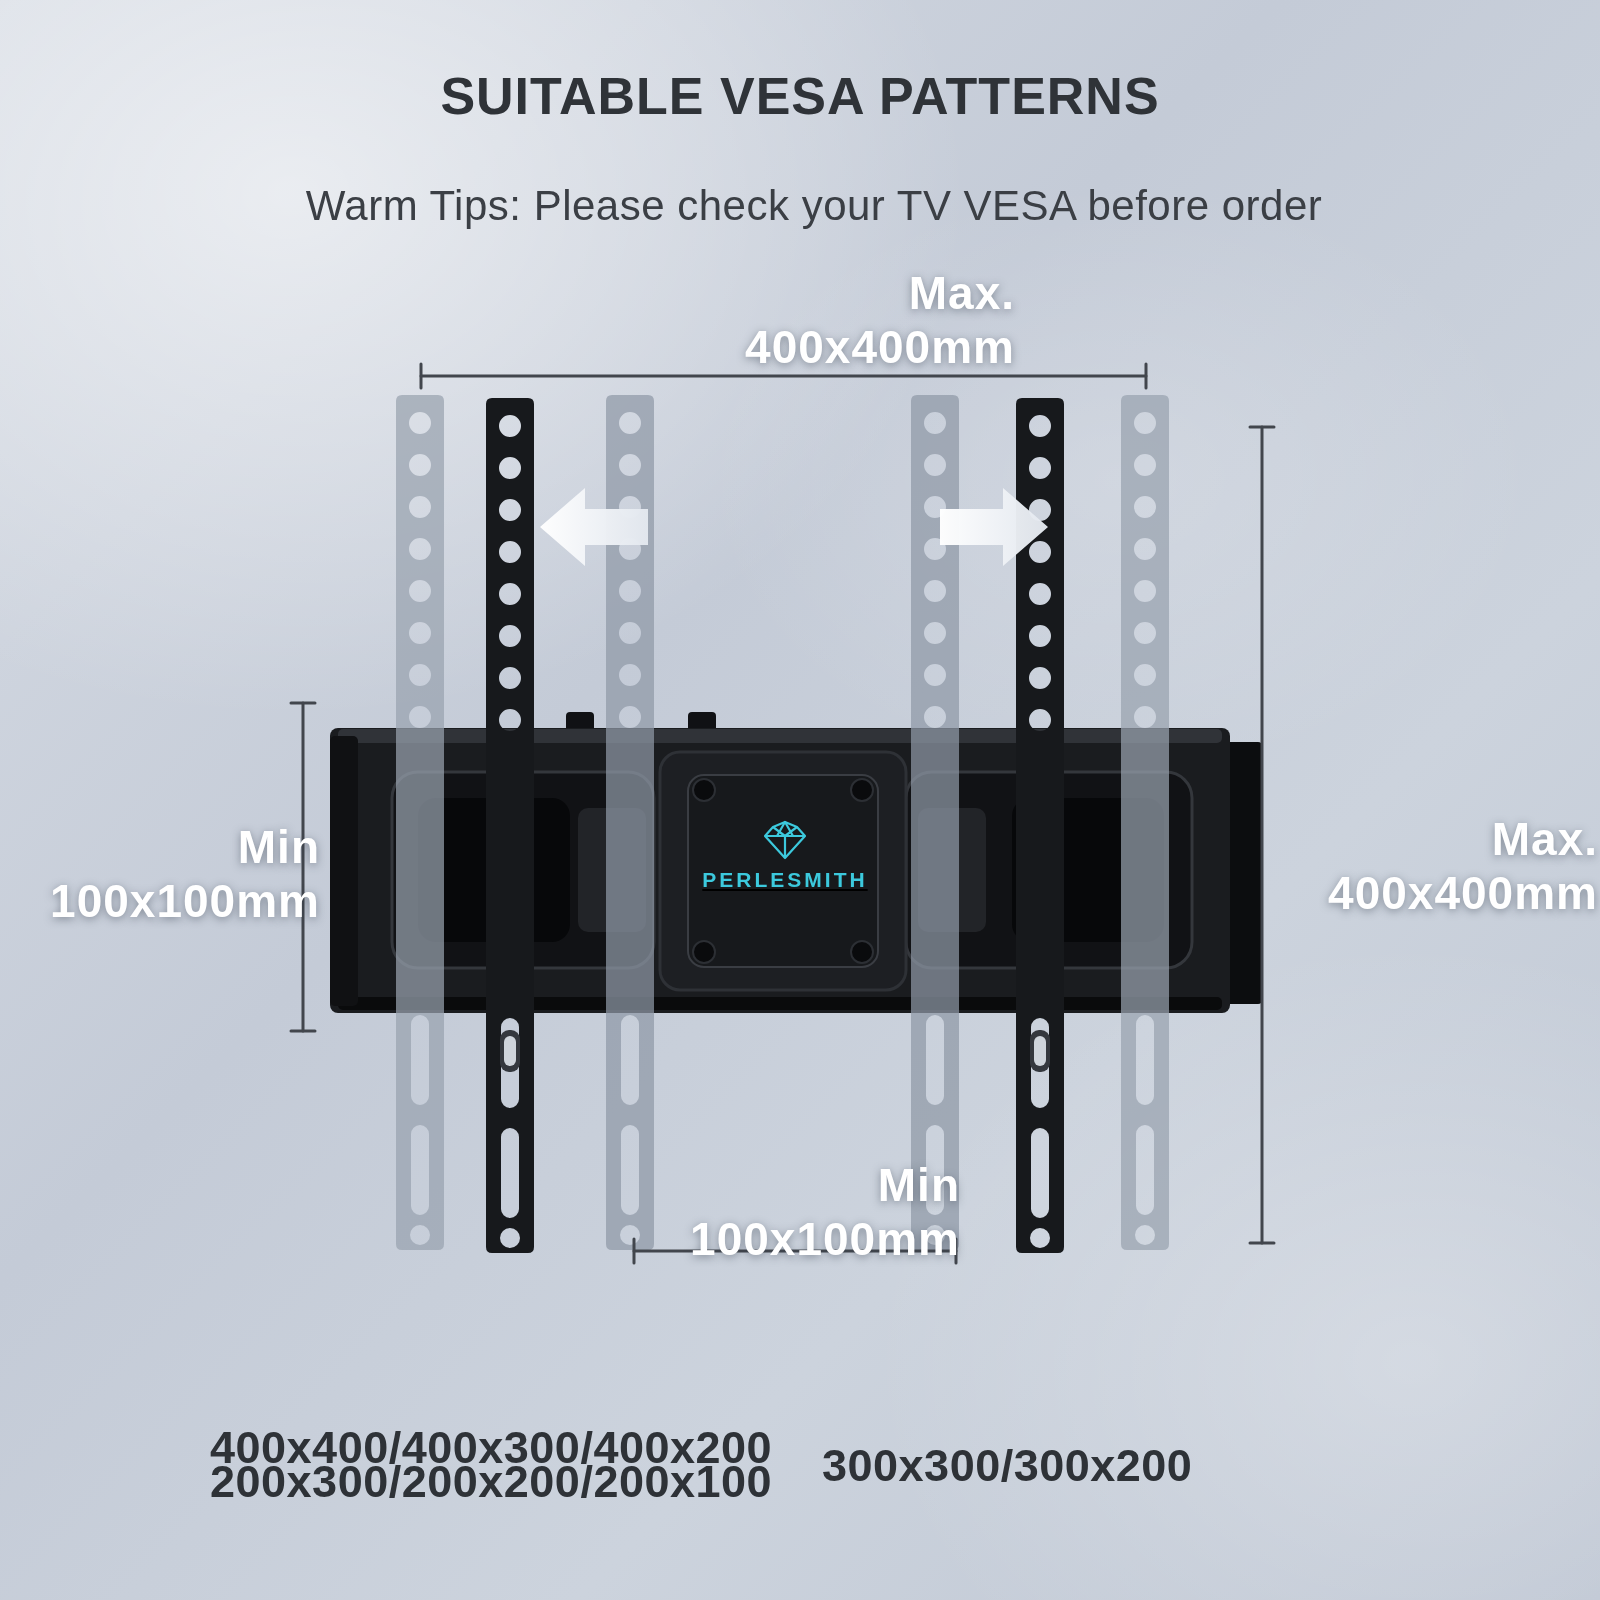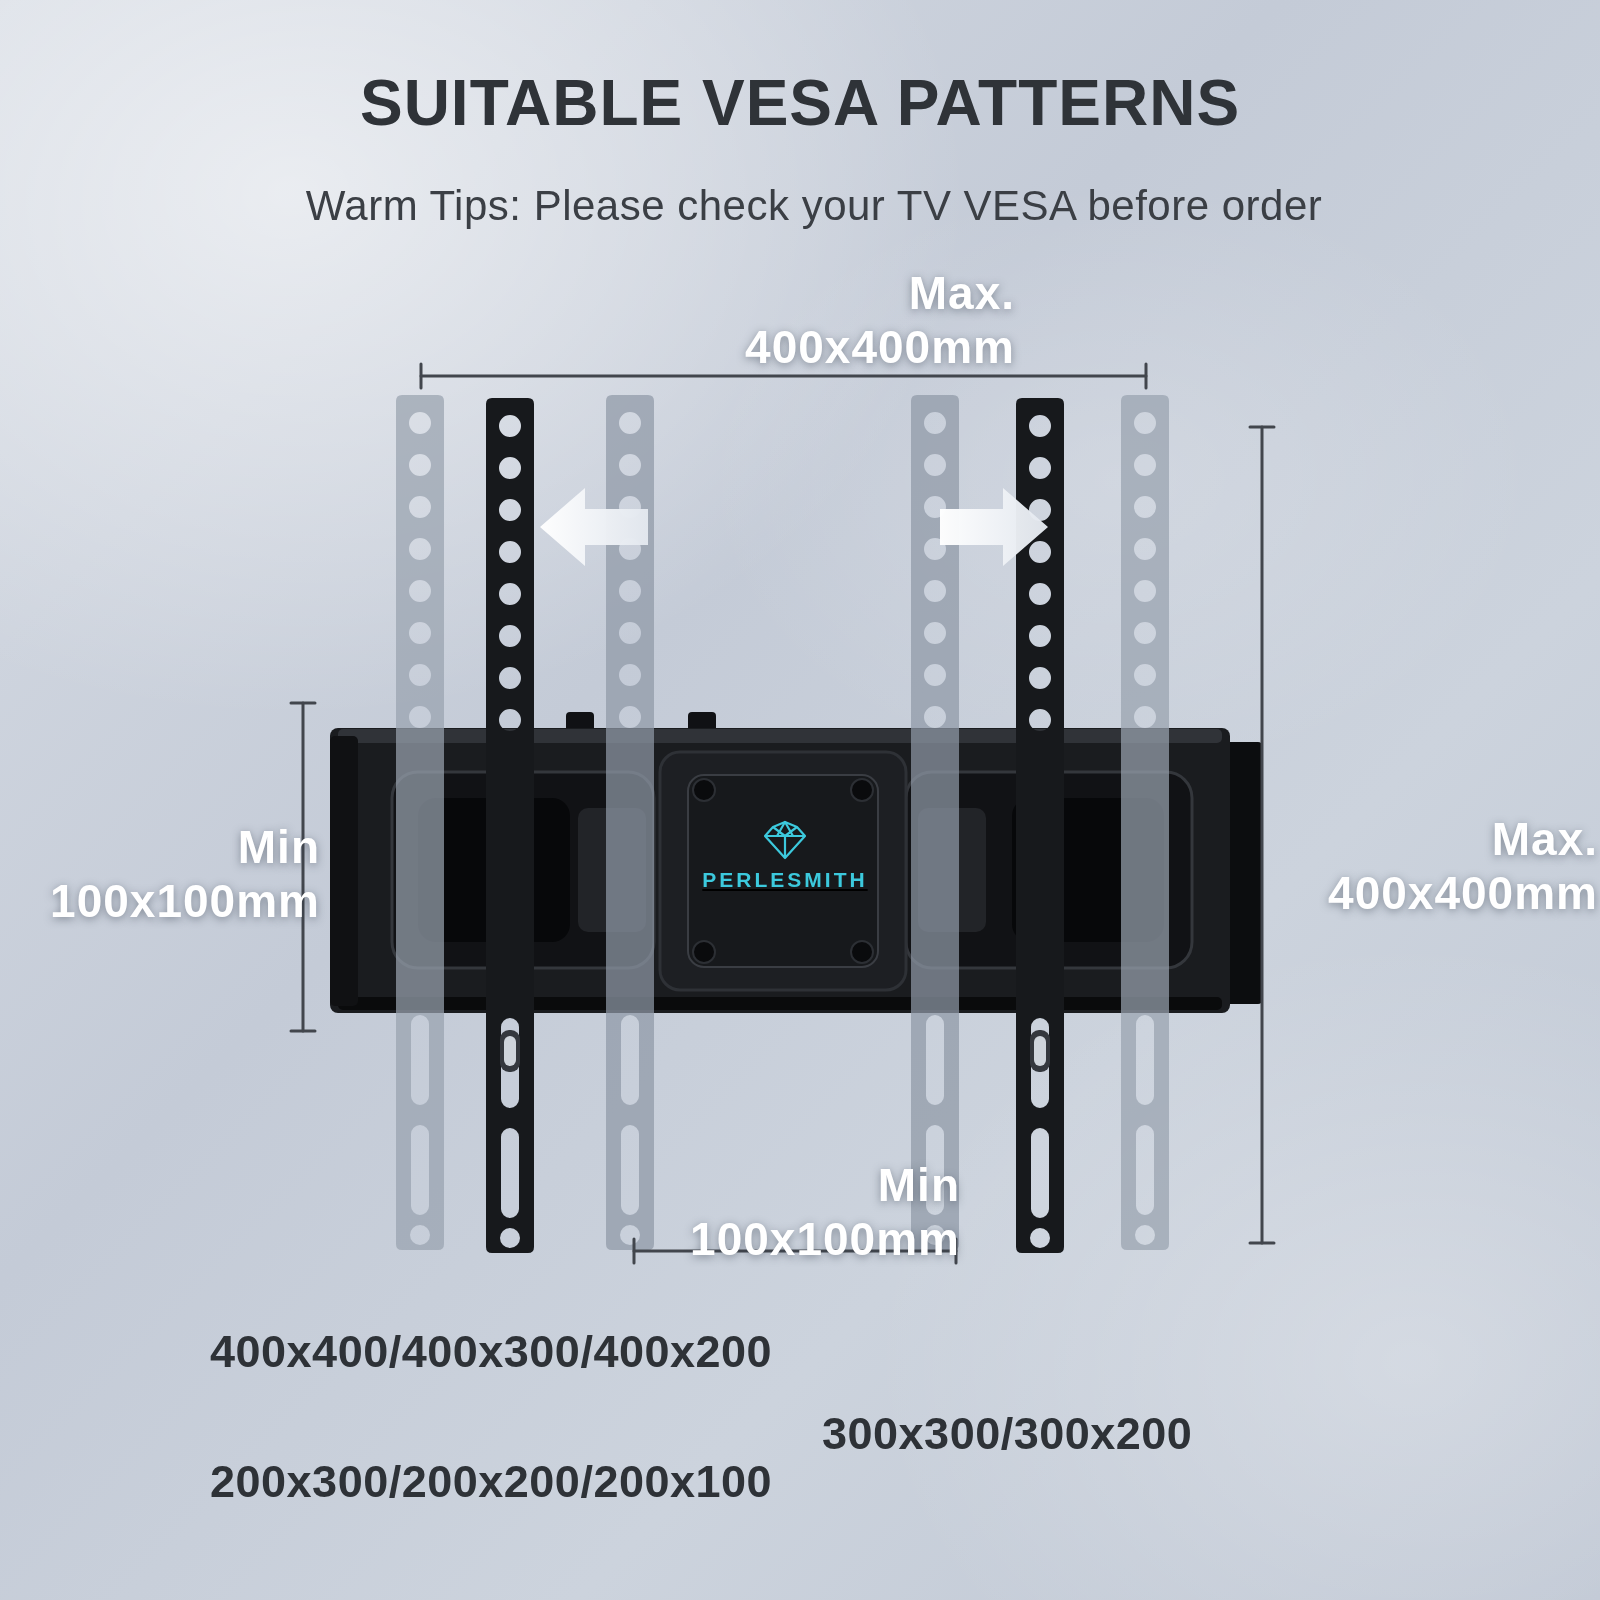--- a/index.html
+++ b/index.html
@@ -9,21 +9,21 @@
     overflow:hidden;
     font-family:"Liberation Sans", sans-serif;
     background:
       radial-gradient(1100px 850px at 18% 12%, rgba(255,255,255,.55), rgba(255,255,255,0) 62%),
       radial-gradient(900px 700px at 88% 85%, rgba(255,255,255,.28), rgba(255,255,255,0) 60%),
       radial-gradient(700px 500px at 70% 30%, rgba(255,255,255,.18), rgba(255,255,255,0) 60%),
       linear-gradient(135deg,#d8dde5 0%,#c4cbd7 40%,#ccd3dd 68%,#bec6d3 100%);
   }
   .title{
     position:absolute;left:0;top:66px;width:1600px;
-    text-align:center;font-size:64px;font-weight:bold;
+    text-align:center;font-size:52px;font-weight:bold;
     color:#2f3338;letter-spacing:1px;
   }
   .subtitle{
     position:absolute;left:14px;top:182px;width:1600px;
     text-align:center;font-size:42px;font-weight:400;
     color:#3b3f45;letter-spacing:0.5px;
   }
   .diagram-svg{position:absolute;left:0;top:0;width:1600px;height:1600px;}
   .dim-label{
     position:absolute;color:#ffffff;font-weight:bold;font-size:46px;
@@ -43,22 +43,22 @@
   }
   .brand-logo .logo-text{
     display:block;margin-top:4px;
     font-size:21px;font-weight:bold;letter-spacing:3px;
     color:#3cc9dd;
   }
   .vesa-line{
     position:absolute;font-size:45px;font-weight:bold;
     color:#2e3237;letter-spacing:0.5px;white-space:nowrap;
   }
-  .v-r1c1{left:210px;top:1326px;}
-  .v-r1c2{left:822px;top:1408px;}
+  .v-r1c1{left:210px;top:1422px;}
+  .v-r1c2{left:822px;top:1440px;}
   .v-r2c1{left:210px;top:1456px;}
   .v-r2c2{left:822px;top:1456px;}
 </style>
 </head>
 <body>
 
 <div class="stage">
 
   <svg class="diagram-svg" viewBox="0 0 1600 1600" aria-hidden="true">
     <defs>

